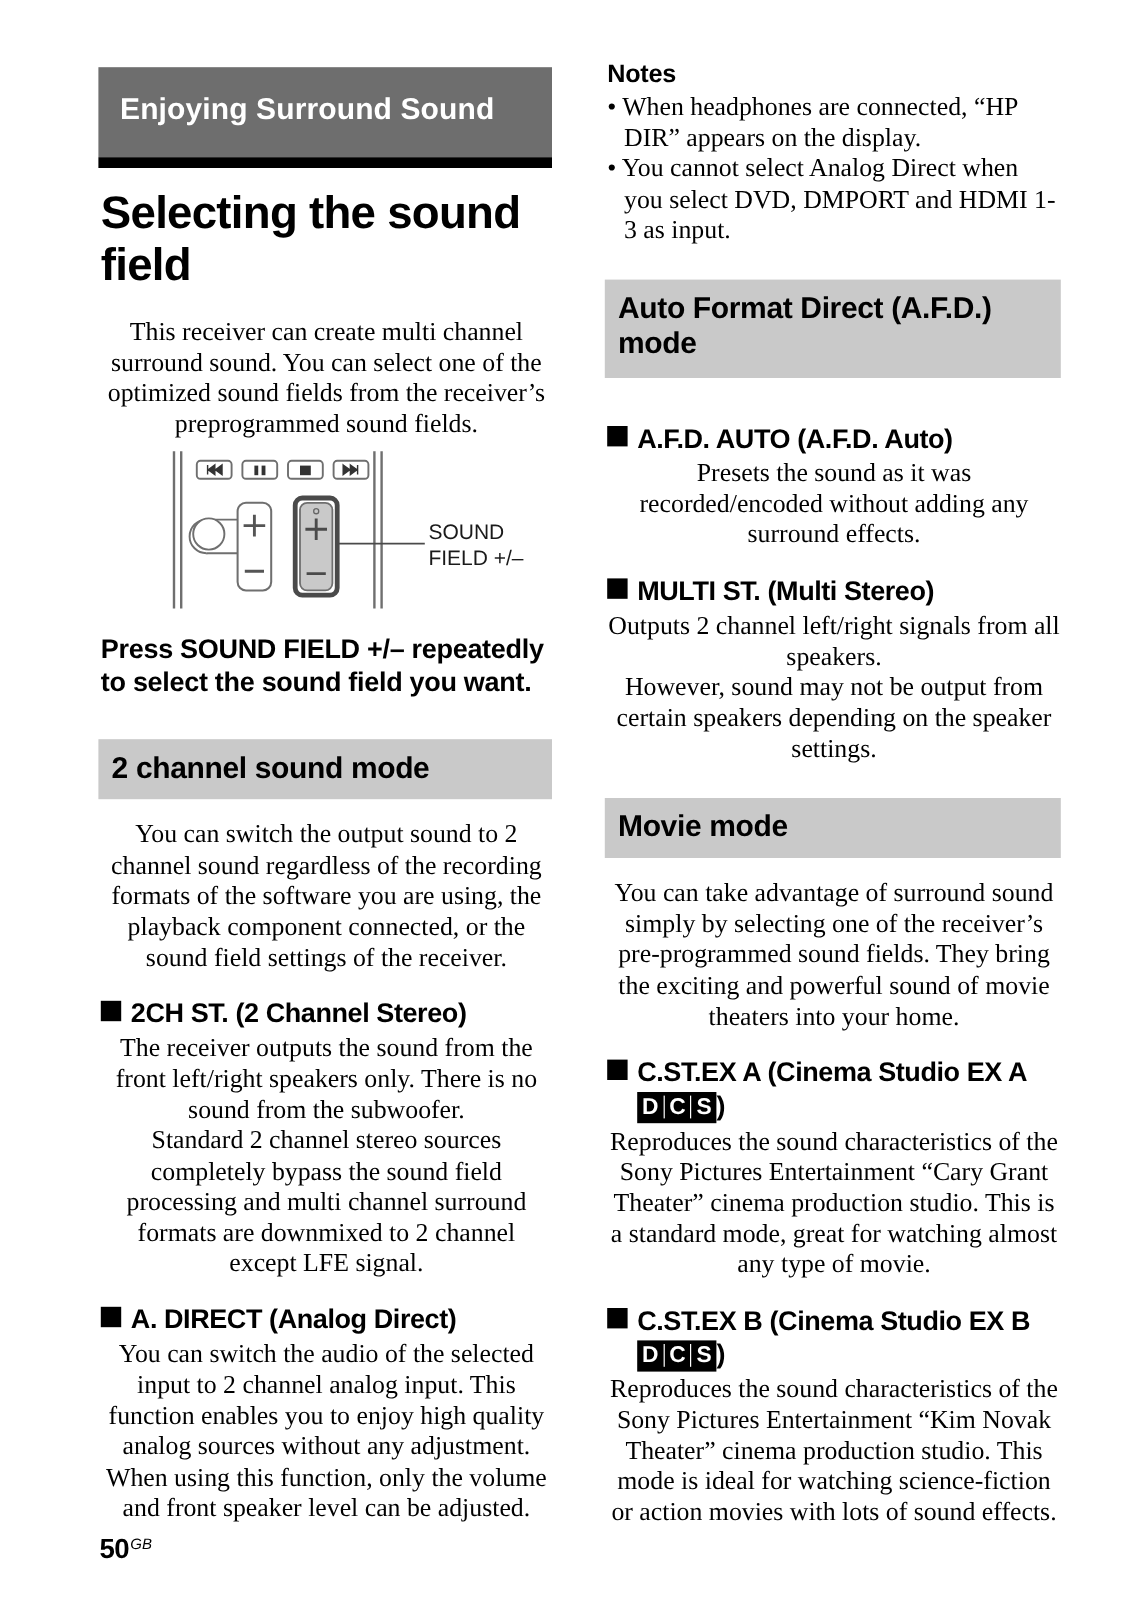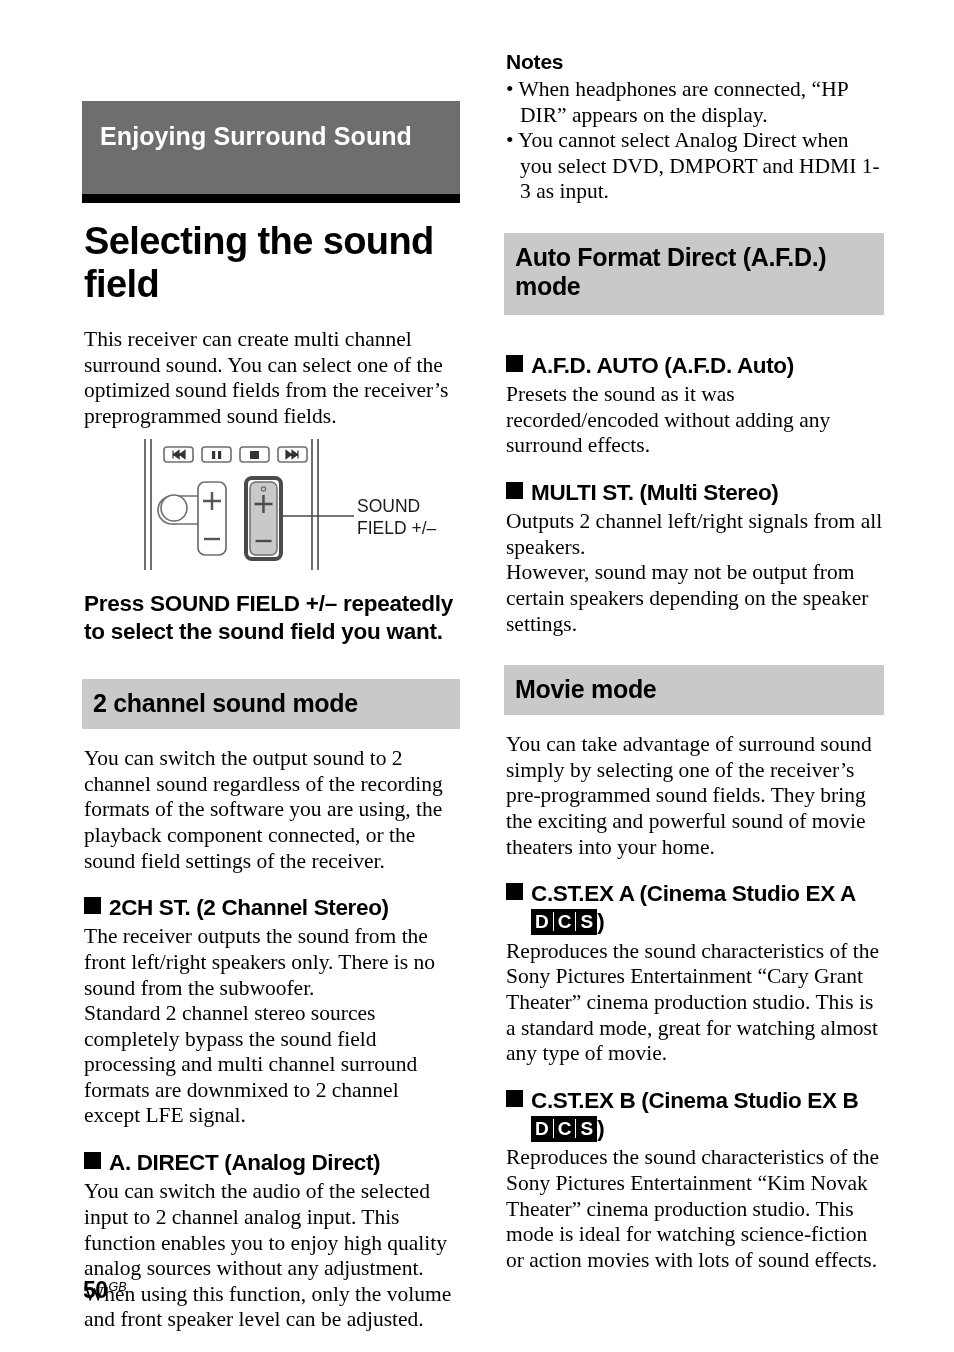--- a/index.html
+++ b/index.html
@@ -34,29 +34,28 @@
     position: absolute;
     left: 504px;
     top: 50px;
     width: 380px;
   }
 
   
   .chapter-banner {
     background: #6e6e6e;
     color: #ffffff;
-    height: 93px;
+    height: 75px;
     box-sizing: border-box;
     padding: 22px 0 0 18px;
     font-family: "Liberation Sans", "DejaVu Sans", sans-serif;
     font-weight: bold;
     font-size: 25px;
     letter-spacing: 0.1px;
     line-height: 1.1;
-    margin-top: 45px;
   }
   .chapter-rule {
     background: #000000;
     height: 9px;
     width: 100%;
   }
 
   
   .page-title {
     font-family: "Liberation Sans", "DejaVu Sans", sans-serif;
@@ -65,21 +64,21 @@
     line-height: 1.12;
     letter-spacing: -0.6px;
     margin: 17px 0 22px 2px;
   }
 
   
   .body-p {
     font-size: 21.5px;
     line-height: 1.19;
     margin: 0 0 0 2px;
-    text-align: left;
+    text-align: center;
   }
   .body-p + .body-p { margin-top: 0; }
   .gap-md { height: 20px; }
   .gap-lg { height: 28px; }
 
   
   .instruction {
     font-family: "Liberation Sans", "DejaVu Sans", sans-serif;
     font-weight: bold;
     font-size: 22.5px;

